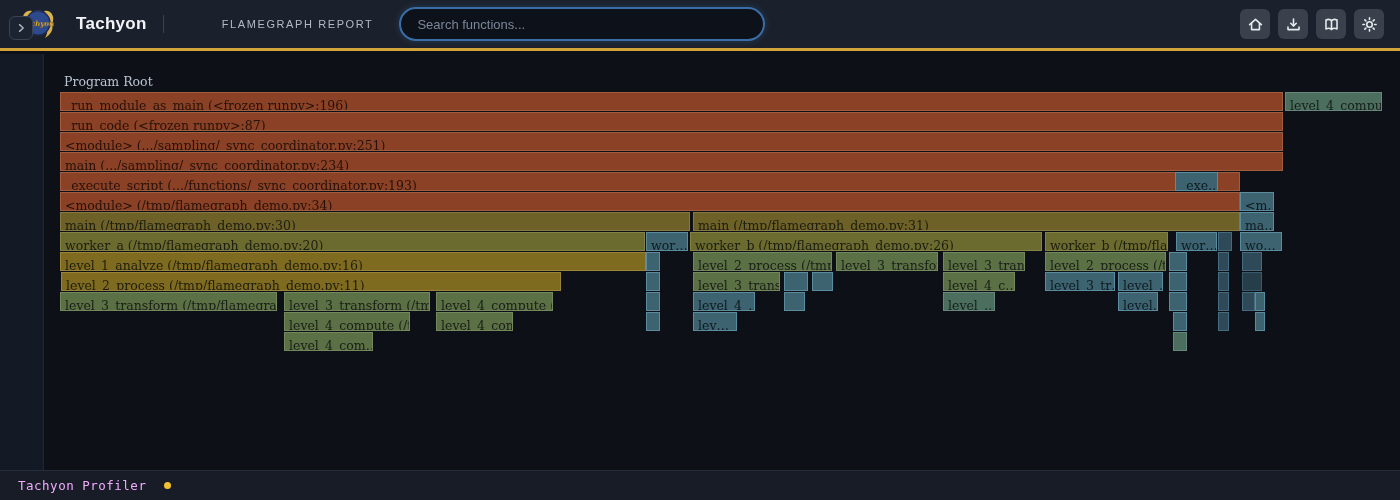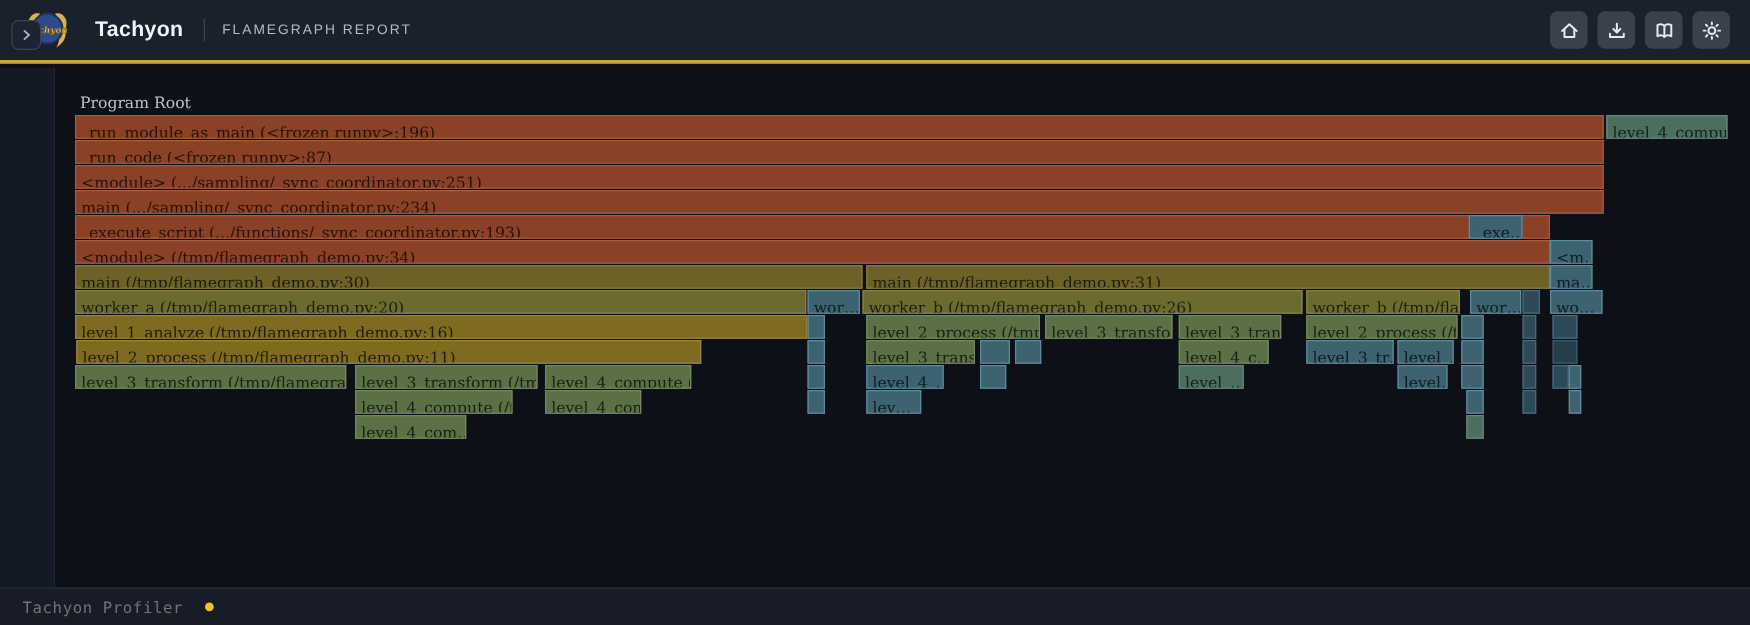--- a/index.html
+++ b/index.html
@@ -9,21 +9,21 @@
   }
   
   .header {
     position:absolute; top:0; left:0; width:1400px; height:51px;
     background:#1b212c; border-bottom:3px solid #d2a339;
     display:flex; align-items:center; box-sizing:border-box;
   }
   .logo { margin-left:18px; width:40px; height:40px; flex:0 0 auto; }
   .brand { margin-left:18px; color:#f2f4f8; font-size:17px; font-weight:bold; letter-spacing:.3px; }
   .hdr-divider { width:1px; height:18px; background:#3b4252; margin:0 14px 0 16px; }
-  .report-label { color:#b3bac6; font-size:11px; letter-spacing:1.6px; }
+  .report-label { color:#b3bac6; font-size:11px; letter-spacing:1.6px;margin-left:44px; }
   .search-wrap { margin-left:26px; position:relative; }
   .search-input {
     width:330px; height:30px; background:#0d1119; border:2px solid #3a6da6;
     border-radius:17px; color:#c8d0dc; font-size:13px; padding:0 16px;
     outline:none; font-family:"Liberation Sans", sans-serif;
     box-shadow:0 0 7px rgba(58,109,166,.35);
   }
   .search-input::placeholder { color:#7c8698; }
   .toolbar { margin-left:auto; margin-right:16px; display:flex; gap:8px; }
   .tool-btn {
@@ -61,38 +61,41 @@
   .c-tealgreen  { background:#4c6e5f; border:1px solid #65887a; }
   .c-teal       { background:#3d6371; border:1px solid #5b8b9e; color:rgba(6,14,18,.85); }
   .c-tealdark   { background:#2e4a58; border:1px solid #466b7e; }
   .c-tealdarker { background:#263d4a; border:1px solid #3a5a6c; }
   
   .statusbar {
     position:absolute; left:0; right:0; bottom:0; height:30px; background:#171c27;
     border-top:1px solid #252c3a; display:flex; align-items:center; box-sizing:border-box;
     font-family:"DejaVu Sans Mono", monospace; font-size:12.5px;
   }
-  .status-app { margin-left:18px; color:#737373; letter-spacing:.5px; }
+  .status-app { margin-left:18px; color:#f0abfc; letter-spacing:.5px; }
   .status-dot { margin-left:18px; width:7px; height:7px; border-radius:50%; background:#f2c12e; }
   .status-sub { margin-left:8px; color:#8b929f; letter-spacing:.5px; }
 </style>
 </head>
 <body>
 
 <div class="header">
   <svg class="logo" viewBox="0 0 40 40">
     <path d="M6 20 C2 12, 8 5, 14 7 C10 12, 10 16, 12 20 C10 24, 10 29, 13 34 C8 31, 4 26, 6 20 Z" fill="#d9b24c"></path>
     <path d="M34 20 C38 12, 32 5, 26 7 C30 12, 30 16, 28 20 C30 24, 30 29, 27 34 C32 31, 36 26, 34 20 Z" fill="#d9b24c"></path>
     <circle cx="20" cy="19" r="12" fill="#2e4a8f" stroke="#1c2c57" stroke-width="1.5"></circle>
     <path d="M14 9 C16 5, 24 5, 26 9 C23 7.5, 17 7.5, 14 9 Z" fill="#24345f"></path>
     <text x="20" y="22" text-anchor="middle" font-size="7" font-style="italic" font-weight="bold" fill="#e8bc4a" stroke="#7a5a14" stroke-width="0.3" font-family="DejaVu Serif, serif">Tachyon</text>
   </svg>
   <div class="brand">Tachyon</div>
   <div class="hdr-divider"></div>
   <div class="report-label">FLAMEGRAPH REPORT</div>
+  <div class="search-wrap">
+    <input class="search-input" type="text" placeholder="Search functions..." style="">
+  </div>
   <div class="toolbar">
     <button class="tool-btn">
       <svg width="17" height="17" viewBox="0 0 16 16">
         <path d="M2.5 8.2 L8 3.2 L13.5 8.2"></path>
           <path d="M4.3 7 V12.8 H11.7 V7"></path>
       </svg>
     </button>
     <button class="tool-btn">
       <svg width="17" height="17" viewBox="0 0 16 16">
         <path d="M8 2.8 V9.2"></path>

